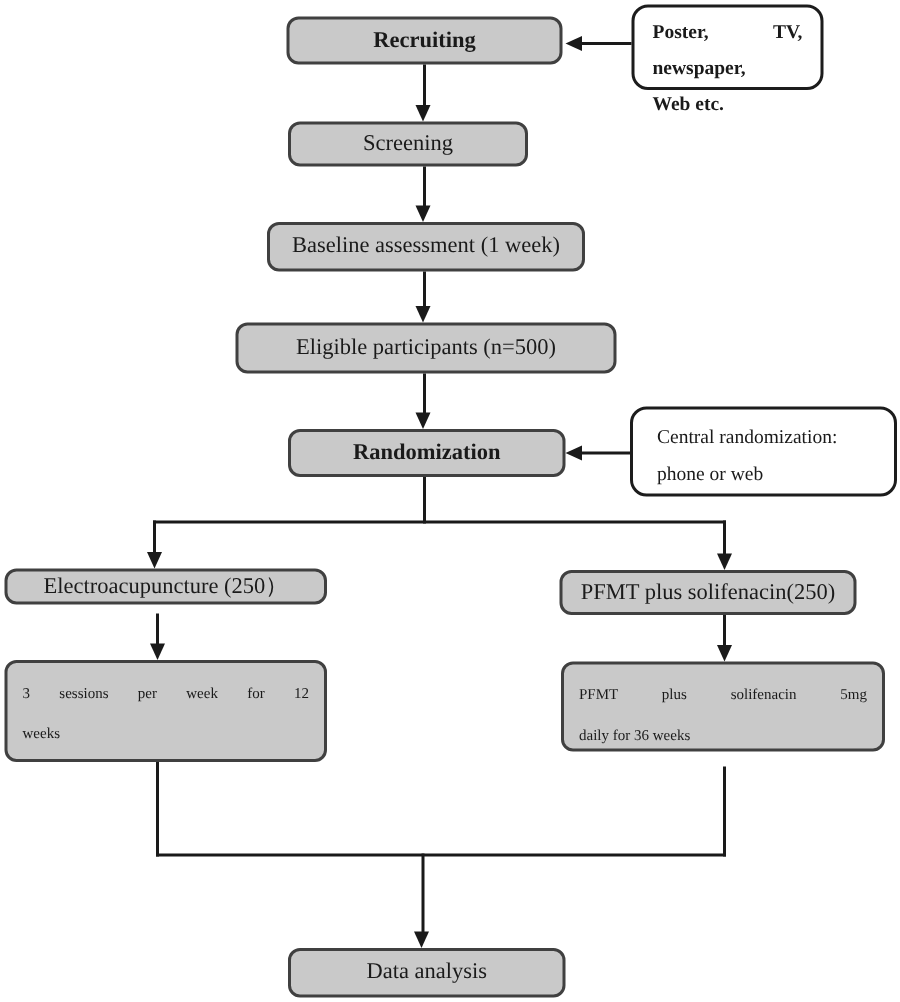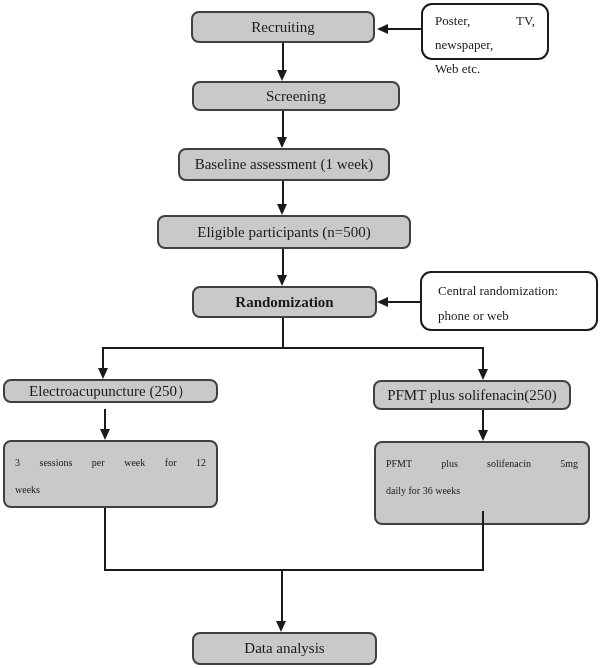--- a/index.html
+++ b/index.html
@@ -36,30 +36,30 @@
     border-top:11px solid var(--line,#1a1a1a);}
   .ah-left{position:absolute;width:0;height:0;
     border-top:5px solid transparent;border-bottom:5px solid transparent;
     border-right:11px solid var(--line,#1a1a1a);}
 </style>
 </head>
 <body>
 
 <div class="canvas">
 
-  <div class="node" style="left:191px;top:11px;width:184px;height:32px;">
+  <div class="node" style="left:191px;top:11px;width:184px;height:32px;font-weight:bold;">
     <span>Recruiting</span>
   </div>
 
-  <div class="callout" style="left:421px;top:3px;width:128px;height:57px;">
+  <div class="callout" style="left:421px;top:3px;width:128px;height:57px;font-weight:bold;">
     <div class="j">Poster, TV, newspaper,</div>
     <div>Web etc.</div>
   </div>
 
-  <div class="node" style="left:192px;top:81px;width:208px;height:30px;">
+  <div class="node" style="left:192px;top:81px;width:160px;height:30px;">
     <span>Screening</span>
   </div>
 
   <div class="node" style="left:178px;top:148px;width:212px;height:33px;">
     <span>Baseline assessment (1 week)</span>
   </div>
 
   <div class="node" style="left:157px;top:215px;width:254px;height:34px;">
     <span>Eligible participants (n=500)</span>
   </div>
@@ -79,21 +79,21 @@
 
   <div class="node" style="left:373px;top:380px;width:198px;height:30px;">
     <span>PFMT plus solifenacin(250)</span>
   </div>
 
   <div class="node multiline" style="left:3px;top:440px;width:215px;height:68px;">
     <div class="j">3 sessions per week for 12</div>
     <div>weeks</div>
   </div>
 
-  <div class="node multiline" style="left:374px;top:441px;width:216px;height:84px;">
+  <div class="node multiline" style="left:374px;top:441px;width:216px;height:60px;">
     <div class="j">PFMT plus solifenacin 5mg</div>
     <div>daily for 36 weeks</div>
   </div>
 
   <div class="node" style="left:192px;top:632px;width:185px;height:33px;">
     <span>Data analysis</span>
   </div>
 
   <div class="vline" style="left:282px;top:43px;height:28px;"></div>
   <div class="ah-down" style="left:277px;top:70px;"></div>

